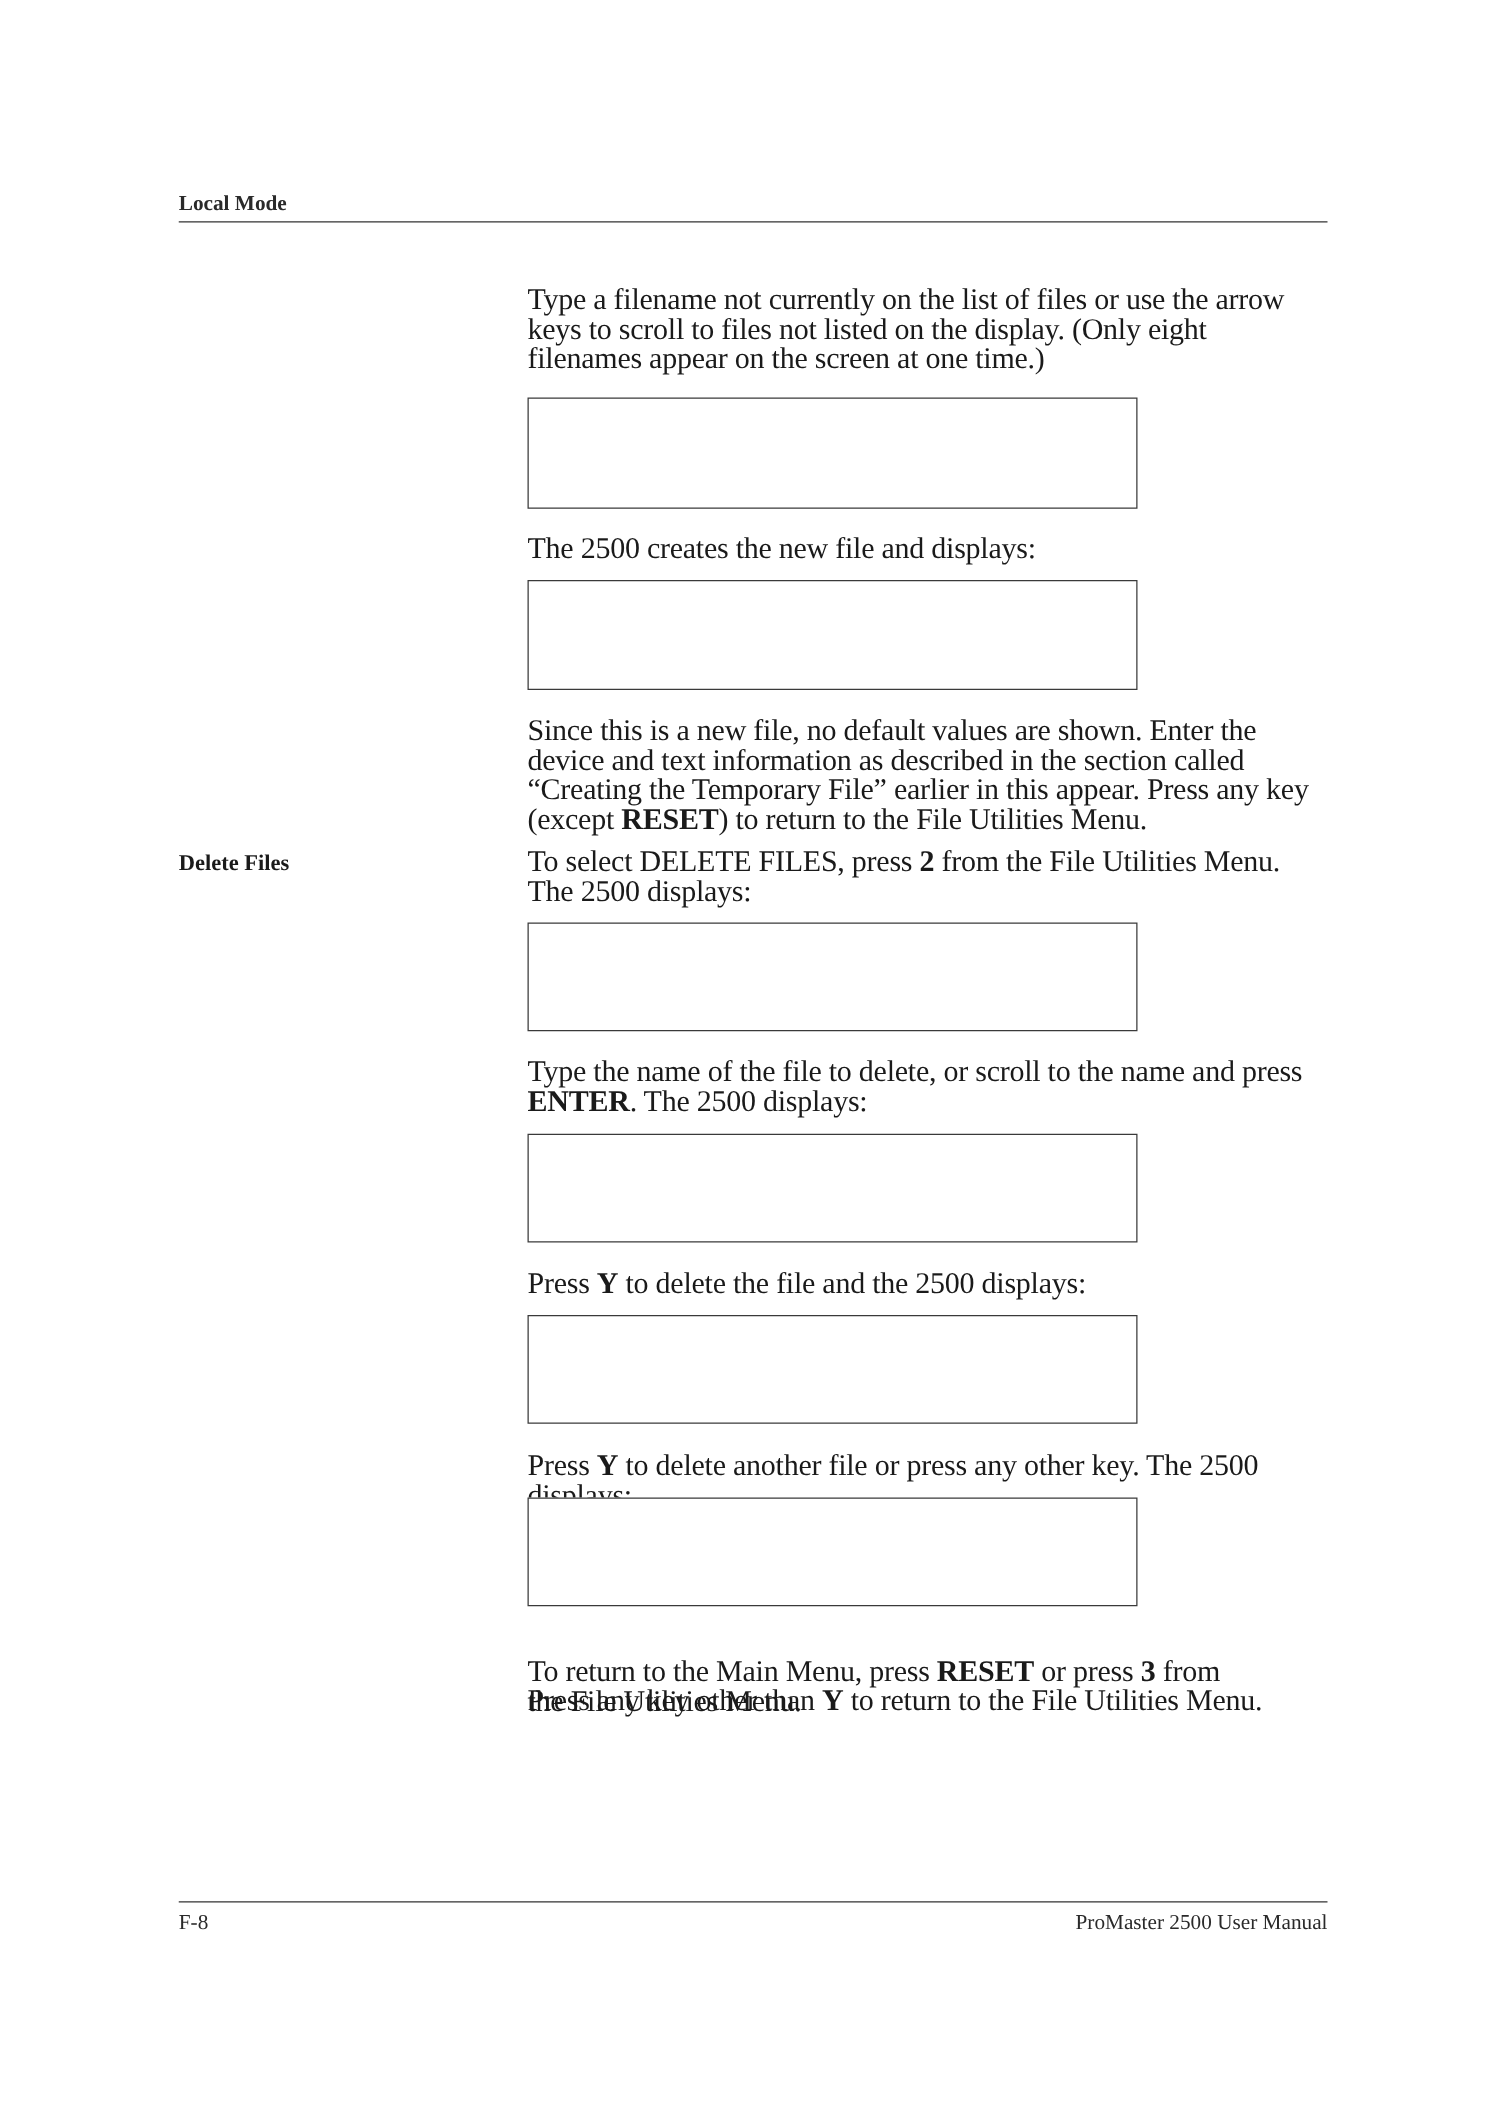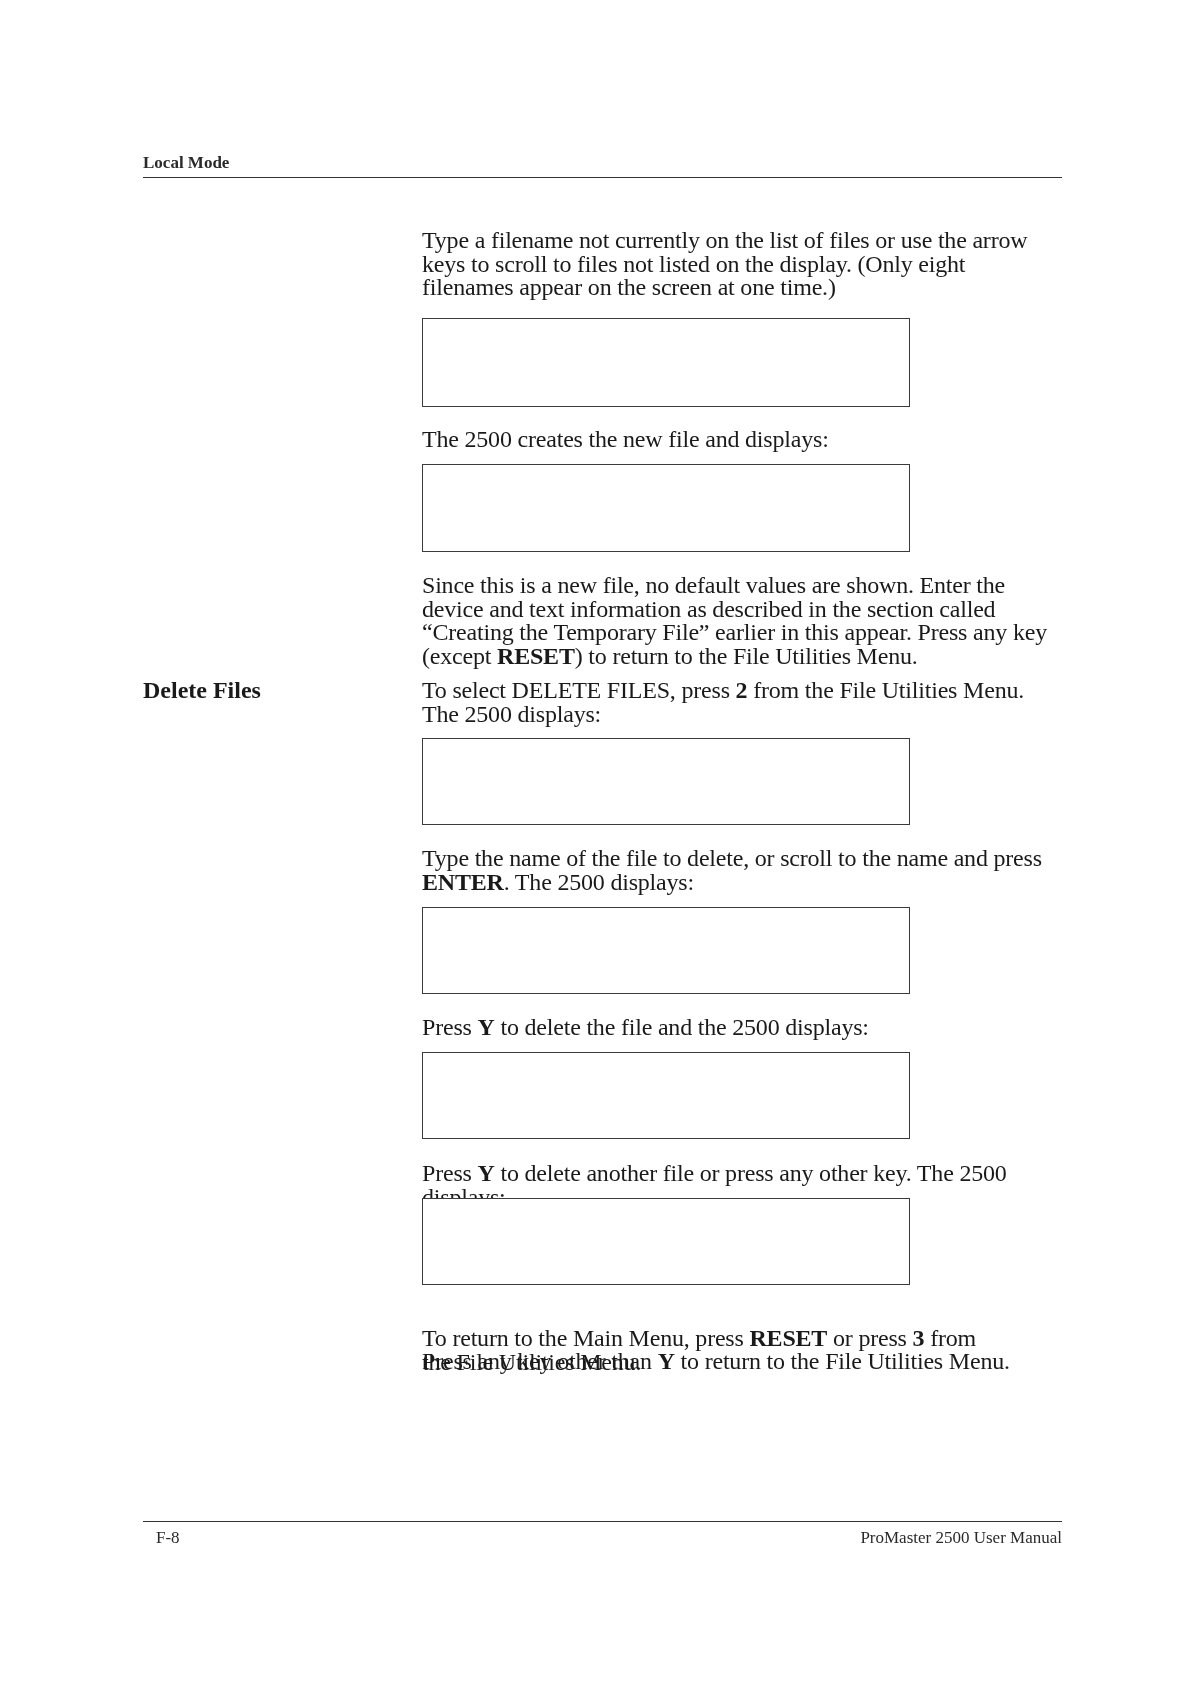--- a/index.html
+++ b/index.html
@@ -3,21 +3,21 @@
 <meta charset="utf-8">
 <style>
   html, body { margin:0; padding:0; background:#ffffff; }
   body { width:1191px; height:1684px; position:relative; overflow:hidden;
          font-family:"Liberation Serif", "DejaVu Serif", serif; color:#1a1a1a; }
   .abs { position:absolute; }
   .hdr { left:143px; top:153px; font-size:17px; color:#2a2a2a;font-weight:bold; }
   .rule { left:143px; width:919px; height:0; border-top:1.5px solid #333; }
   .para { left:422px; width:640px; font-size:24px; line-height:23.5px; letter-spacing:-0.2px; }
   .para b { font-weight:bold;text-align:center; }
-  .side { left:143px; font-size:24px; font-weight:bold; line-height:23.5px; }
+  .side { left:143px; font-size:18px; font-weight:bold; line-height:23.5px; }
   .lcd { left:422px; width:488px; border:1.5px solid #3a3a3a; background:#fff; box-sizing:border-box; }
   .ftr { top:1528px; font-size:17px; color:#2a2a2a; }
 </style>
 </head>
 <body>
 
 <div class="abs hdr">Local Mode</div>
 <div class="abs rule" style="top:177px;"></div>
 
 <div class="abs para" style="top:229px;">Type a filename not currently on the list of files or use the arrow keys to scroll to files not listed on the display. (Only eight filenames appear on the screen at one time.)</div>
@@ -46,14 +46,14 @@
 
 <div class="abs para" style="top:1162px;"><span>Press </span><b>Y</b><span> to delete another file or press any other key. The 2500 displays:</span></div>
 
 <div class="abs lcd" style="top:1198px;height:87px;"></div>
 
 <div class="abs para" style="top:1350px;"><span>Press any key other than </span><b>Y</b><span> to return to the File Utilities Menu.</span></div>
 
 <div class="abs para" style="top:1280px;width:560px;margin-top:47px;"><span>To return to the Main Menu, press </span><b>RESET</b><span> or press </span><b>3</b><span> from the File Utilities Menu.</span></div>
 
 <div class="abs rule" style="top:1521px;"></div>
-<div class="abs ftr" style="left:143px;margin-left:13px;">F-8</div>
+<div class="abs ftr" style="left:143px;">F-8</div>
 <div class="abs ftr" style="right:129px;text-align:right;margin-left:40px;">ProMaster 2500 User Manual</div>
 
 </body></html>

